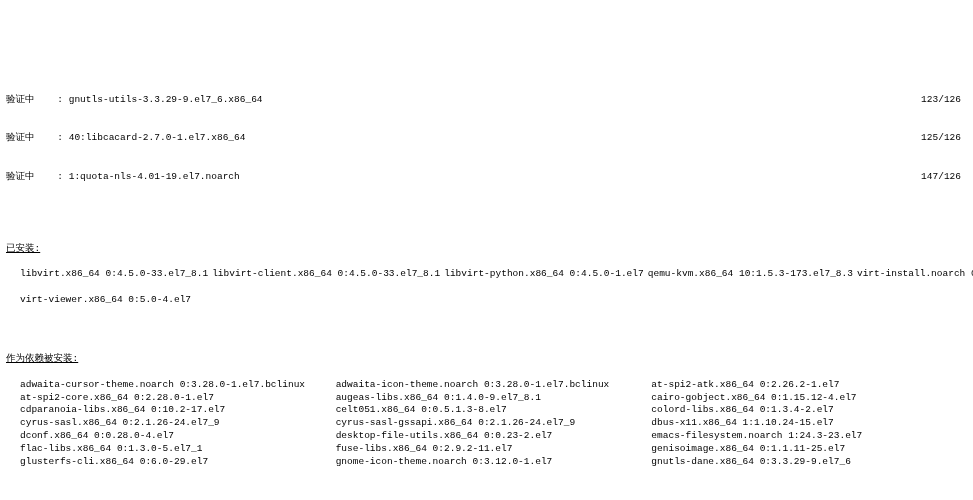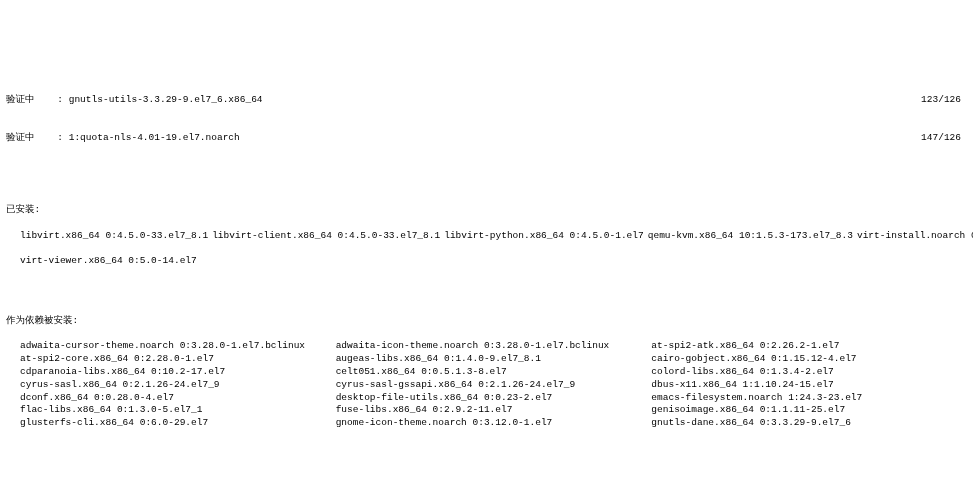--- a/index.html
+++ b/index.html
@@ -9,21 +9,21 @@
     font-family: "Courier New", Courier, monospace;
     font-size: 9.5px;
     line-height: 1.35;
     padding: 4px 6px;
     white-space: pre;
     width: 973px;
   }
   .line { display: flex; }
   .left { flex: 1; }
   .right { text-align: right; padding-right: 6px; }
-  .section-hdr { margin-top: 8px; }
+  .section-hdr { margin-top: 8px; text-decoration: underline; }
   .indent1 { padding-left: 14px; }
   .cols3 {
     display: grid;
     grid-template-columns: 1fr 1fr 1fr;
   }
   .colA { }
   .colB { }
   .colC { }
   .installed-row {
     display: flex;
@@ -38,36 +38,40 @@
 
 
 
 
 <div>
   <div class="line">
     <span class="left"><span>验证中</span>    <span>:</span> <span>gnutls-utils-3.3.29-9.el7_6.x86_64</span></span>
     <span class="right">123/126</span>
   </div>
   <div class="line">
+    <span class="left"><span>验证中</span>    <span>:</span> <span>40:libcacard-2.7.0-1.el7.x86_64</span></span>
+    <span class="right">125/126</span>
+  </div>
+  <div class="line">
     <span class="left"><span>验证中</span>    <span>:</span> <span>1:quota-nls-4.01-19.el7.noarch</span></span>
     <span class="right">147/126</span>
   </div>
 </div>
 
 
 <div class="section-hdr">已安装:</div>
 <div class="installed-row">
   <span>libvirt.x86_64 0:4.5.0-33.el7_8.1</span>
   <span>libvirt-client.x86_64 0:4.5.0-33.el7_8.1</span>
   <span>libvirt-python.x86_64 0:4.5.0-1.el7</span>
   <span>qemu-kvm.x86_64 10:1.5.3-173.el7_8.3</span>
   <span>virt-install.noarch 0:1.5.0-7.el7</span>
 </div>
 <div class="installed-row">
-  <span>virt-viewer.x86_64 0:5.0-14.el7</span>
+  <span>virt-viewer.x86_64 0:5.0-4.el7</span>
 </div>
 
 
 <div class="section-hdr">作为依赖被安装:</div>
 <div class="indent1" id="deps-container"><div class="cols3"><div class="colA">adwaita-cursor-theme.noarch 0:3.28.0-1.el7.bclinux</div><div class="colB">adwaita-icon-theme.noarch 0:3.28.0-1.el7.bclinux</div><div class="colC">at-spi2-atk.x86_64 0:2.26.2-1.el7</div></div><div class="cols3"><div class="colA">at-spi2-core.x86_64 0:2.28.0-1.el7</div><div class="colB">augeas-libs.x86_64 0:1.4.0-9.el7_8.1</div><div class="colC">cairo-gobject.x86_64 0:1.15.12-4.el7</div></div><div class="cols3"><div class="colA">cdparanoia-libs.x86_64 0:10.2-17.el7</div><div class="colB">celt051.x86_64 0:0.5.1.3-8.el7</div><div class="colC">colord-libs.x86_64 0:1.3.4-2.el7</div></div><div class="cols3"><div class="colA">cyrus-sasl.x86_64 0:2.1.26-24.el7_9</div><div class="colB">cyrus-sasl-gssapi.x86_64 0:2.1.26-24.el7_9</div><div class="colC">dbus-x11.x86_64 1:1.10.24-15.el7</div></div><div class="cols3"><div class="colA">dconf.x86_64 0:0.28.0-4.el7</div><div class="colB">desktop-file-utils.x86_64 0:0.23-2.el7</div><div class="colC">emacs-filesystem.noarch 1:24.3-23.el7</div></div><div class="cols3"><div class="colA">flac-libs.x86_64 0:1.3.0-5.el7_1</div><div class="colB">fuse-libs.x86_64 0:2.9.2-11.el7</div><div class="colC">genisoimage.x86_64 0:1.1.11-25.el7</div></div><div class="cols3"><div class="colA">glusterfs-cli.x86_64 0:6.0-29.el7</div><div class="colB">gnome-icon-theme.noarch 0:3.12.0-1.el7</div><div class="colC">gnutls-dane.x86_64 0:3.3.29-9.el7_6</div></div></div>
 
 
 
 
 

